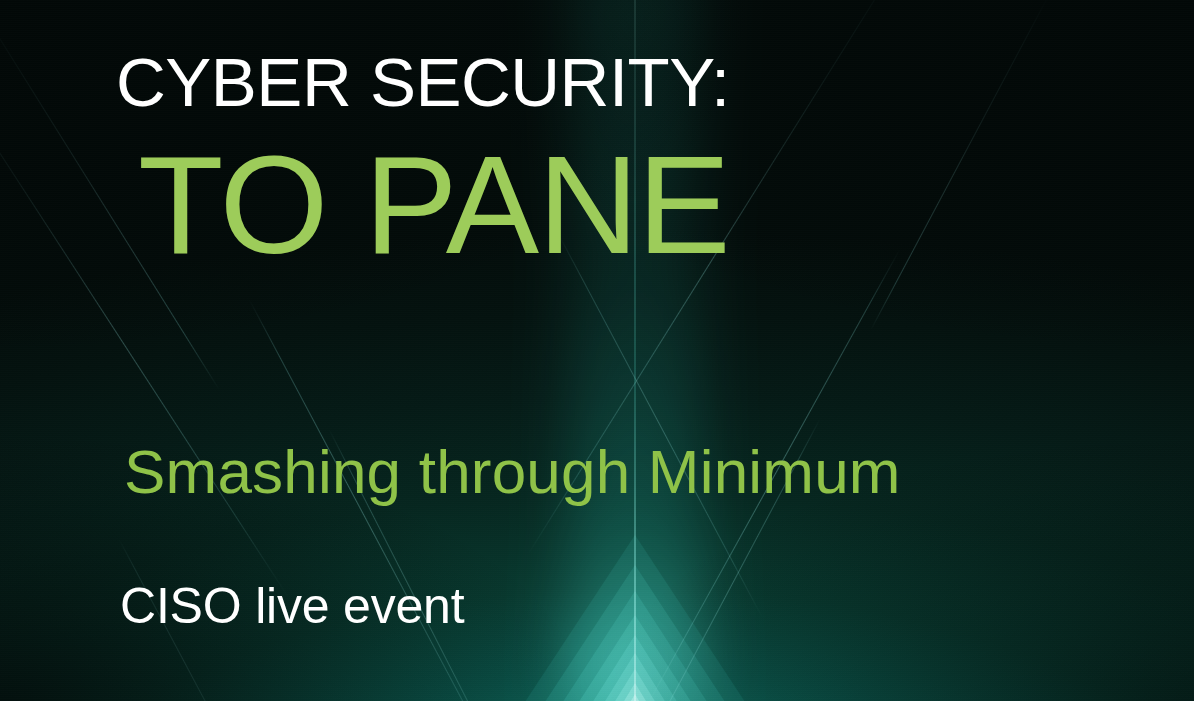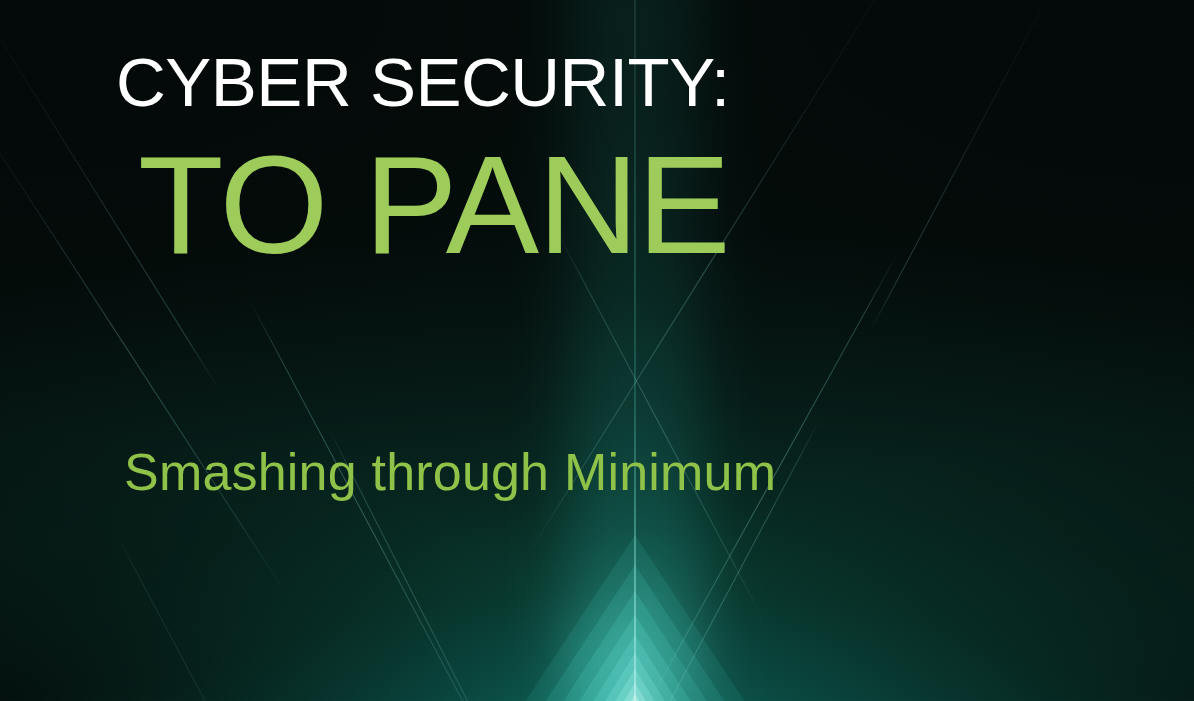--- a/index.html
+++ b/index.html
@@ -175,21 +175,21 @@
     color: #9dcc5a;
     white-space: nowrap;
   }
   .headline .hl-line { display: block; }
   .headline .hl-line.indent { padding-left: 18px; text-align: center; }
 
   .subtitle {
     position: absolute;
     left: 124px;
     top: 442px;
-    font-size: 52px;
+    font-size: 62px;
     line-height: 60px;
     font-weight: 400;
     letter-spacing: 0.2px;
     color: #8fc248;
     white-space: nowrap;
   }
   .subtitle .sub-line { display: block; }
 
   .kicker {
     position: absolute;
@@ -311,15 +311,16 @@
     <div class="eyebrow">CYBER SECURITY:</div>
 
     <div class="headline">
       <span class="hl-line indent">TO PANE</span>
     </div>
 
     <div class="subtitle">
       <span class="sub-line">Smashing through Minimum</span>
     </div>
 
+    <div class="kicker">CISO live event</div>
 
   </div>
 </div>
 
 </body></html>

